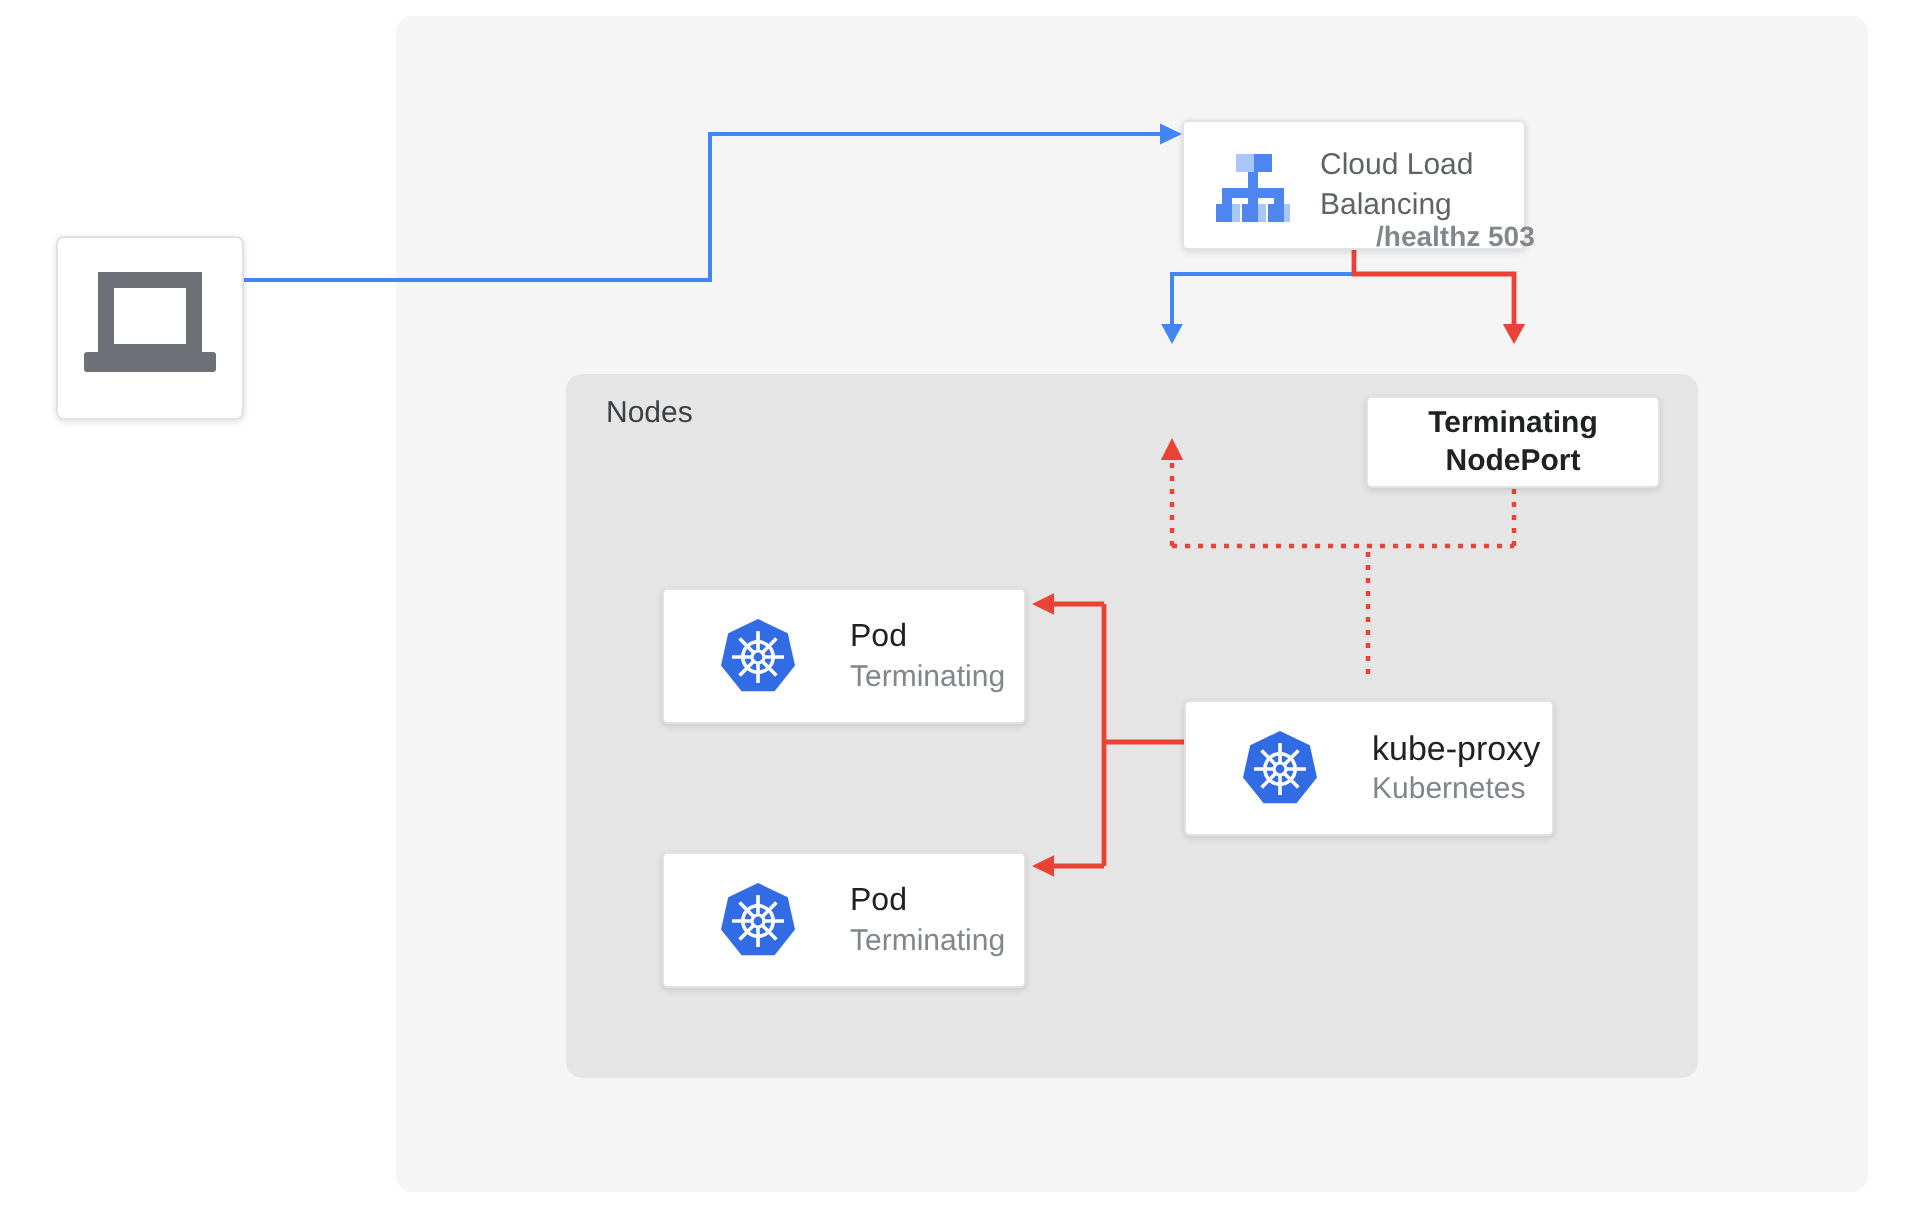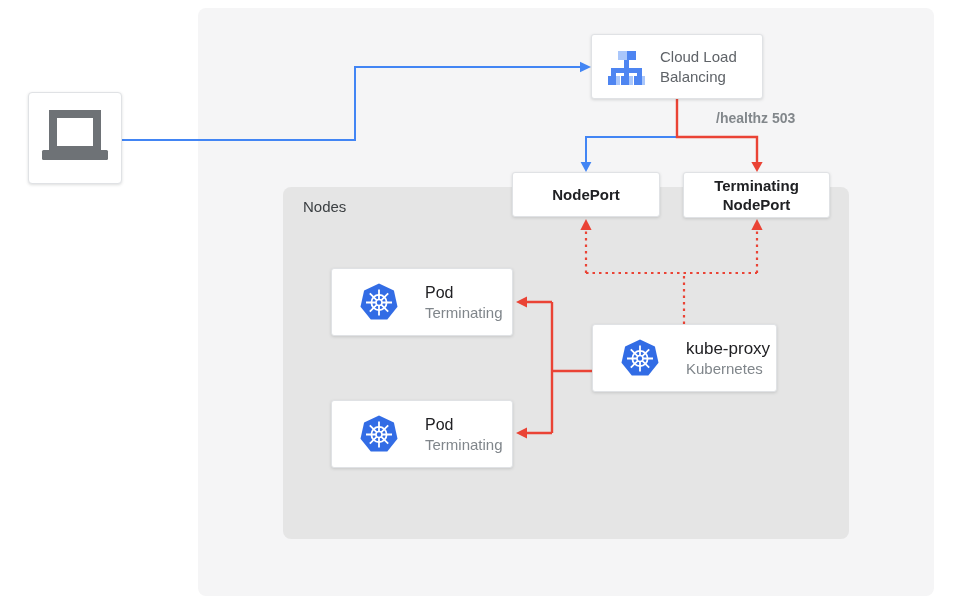--- a/index.html
+++ b/index.html
@@ -11,28 +11,28 @@
   }
   .panel { position:absolute; border-radius:8px; }
   #outer-panel { left:198px; top:8px; width:736px; height:588px; background:#f5f5f6; }
   #nodes-panel { left:283px; top:187px; width:566px; height:352px; background:#e5e5e5; }
   #nodes-label { position:absolute; left:20px; top:11px; font-size:15px; color:#3c4043; }
 
   .card {
     position:absolute; box-sizing:border-box; background:#ffffff;
     border:1px solid #e0e2e5; border-radius:3px;
     box-shadow:0 1px 3px rgba(60,64,67,.18);
-    display:flex; align-items:center;
+    display:flex; align-items:center;margin-top:26px;
   }
   #laptop-card { left:28px; top:92px; width:94px; height:92px; justify-content:center; border-radius:4px; }
 
   #cloud-lb-card { left:591px; top:34px; width:172px; height:65px; padding-left:13px; }
   #cloud-lb-card .label { margin-left:13px; width:84px; font-size:15px; line-height:20px; color:#5f6368; }
 
-  #healthz-label { position:absolute; left:716px; top:110px; font-size:14px; font-weight:bold; color:#82878b; }
+  #healthz-label { position:absolute; left:688px; top:110px; font-size:14px; font-weight:bold; color:#82878b; }
 
   .port-card { justify-content:center; text-align:center;
     font-size:15px; font-weight:bold; color:#202124; line-height:19px; }
   #nodeport-card { left:512px; top:172px; width:148px; height:45px; }
   #healthcheck-card { left:683px; top:172px; width:147px; height:46px; }
   #healthcheck-card .label { width:100px; }
 
   .wl-card { padding-left:27px; }
   .wl-card .text { margin-left:26px; }
   .wl-title { font-size:16px; color:#212124; line-height:21px; }
@@ -109,23 +109,20 @@
       <rect x="16" y="30" width="8" height="9" fill="#4e85f1"></rect>
       <rect x="24" y="30" width="4" height="9" fill="#aac7fb"></rect>
       <rect x="29" y="30" width="8" height="9" fill="#4e85f1"></rect>
       <rect x="37" y="30" width="3" height="9" fill="#aac7fb"></rect>
     </svg>
     <div class="label">Cloud Load Balancing</div>
   </div>
 
   <div id="healthz-label">/healthz 503</div>
 
-  <div id="nodeport-card" class="card port-card">
-    <div class="label">NodePort</div>
-  </div>
 
   <div id="healthcheck-card" class="card port-card">
     <div class="label">Terminating NodePort</div>
   </div>
 
   <div id="pod-card-1" class="card wl-card">
     <svg class="icon k8s" width="40" height="40" viewBox="0 0 40 40">
       <polygon fill="#326ce5" points="20,1.5 34.9,8.6 38.5,24.7 28.3,37.6 11.8,37.6 1.5,24.7 5.1,8.6"></polygon>
       <g stroke="#ffffff" stroke-width="1.8" fill="none">
         <circle cx="20" cy="20.5" r="7.6"></circle>

